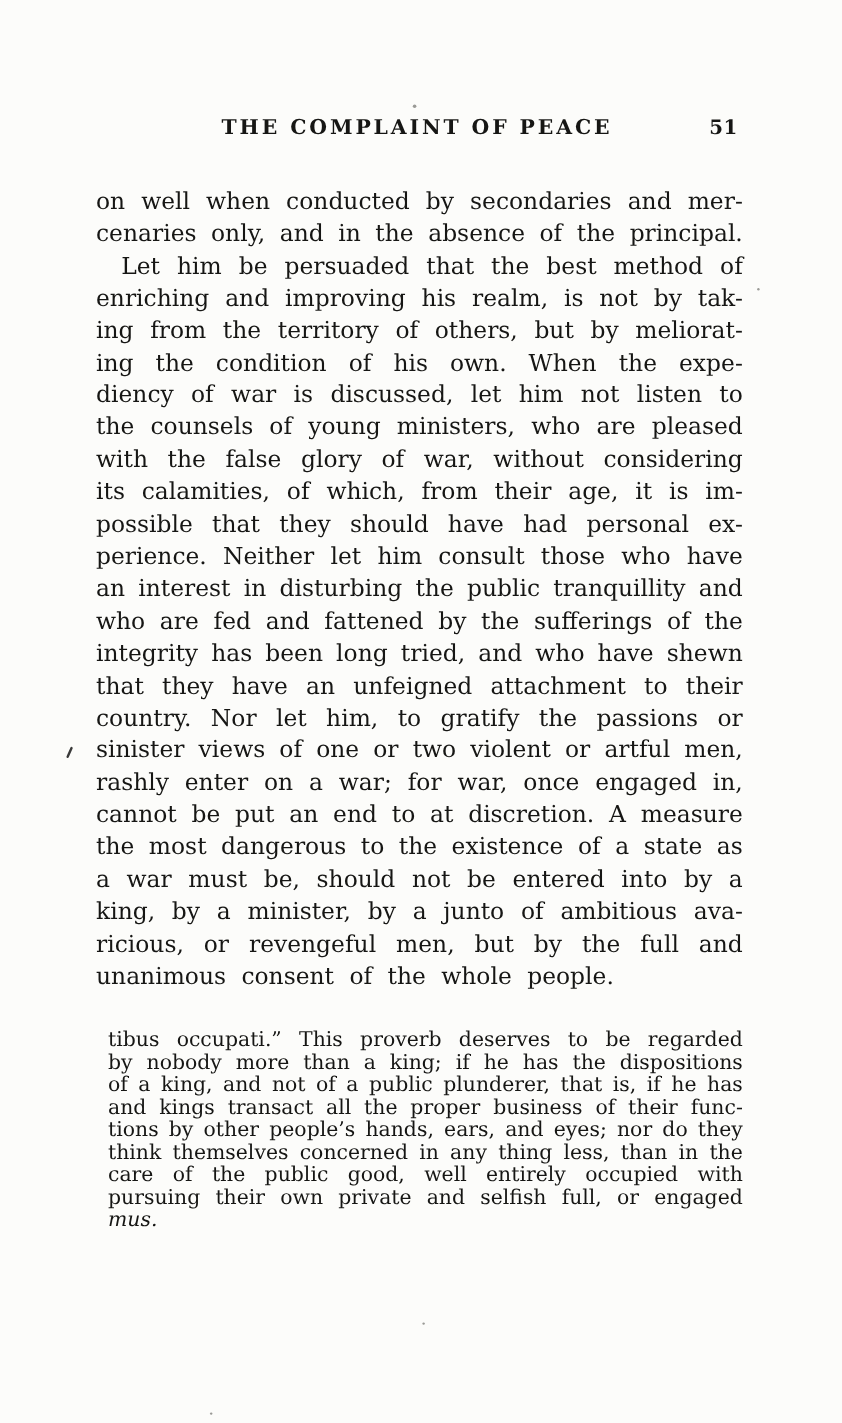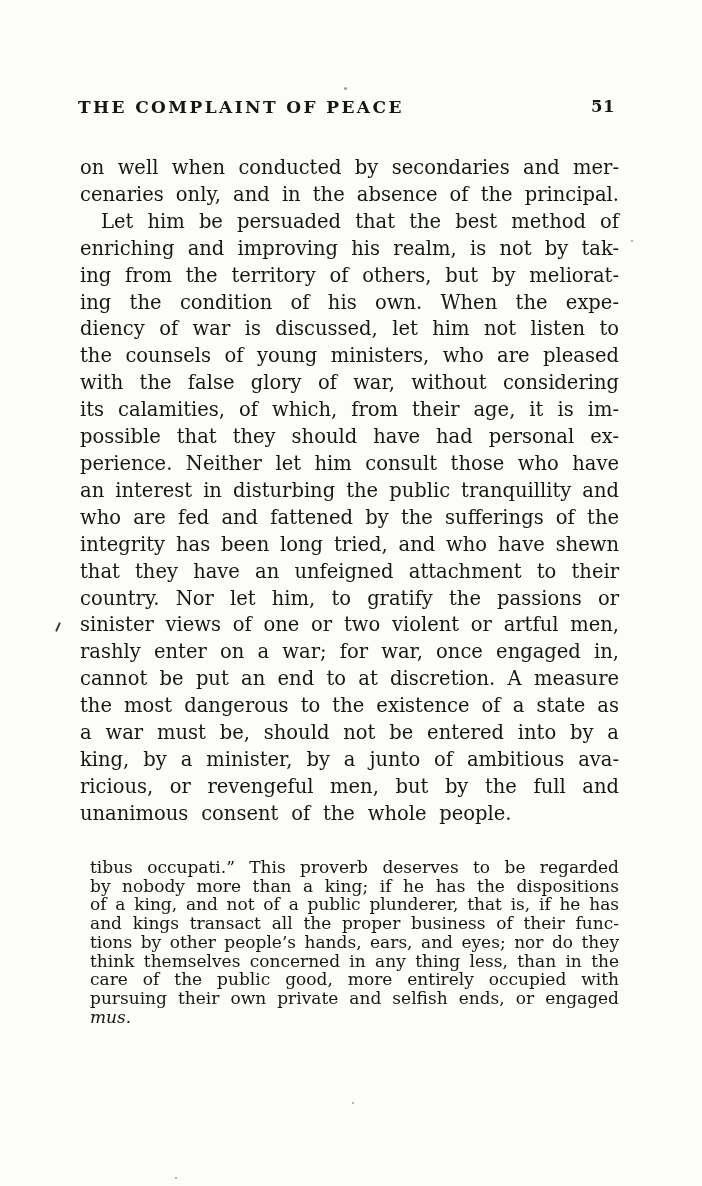--- a/index.html
+++ b/index.html
@@ -19,21 +19,21 @@
   
   .header-row {
     position: absolute;
     left: 78px;
     top: 97px;
     width: 539px;
     height: 24px;
   }
   .header-title {
     display: block;
-    text-align: left;
+    text-align: center;
     font-size: 17px;
     font-weight: bold;
     letter-spacing: 2.4px;
     white-space: nowrap;
   }
   .page-number {
     position: absolute;
     right: 2px;
     top: 0;
     font-size: 16.5px;
@@ -144,18 +144,18 @@
       <div class="tline no-just">unanimous consent of the whole people.</div>
     </div>
 
   <div class="footnote-text">
       <div class="tline">tibus occupati.”  This proverb deserves to be regarded</div>
       <div class="tline">by nobody more than a king; if he has the dispositions</div>
       <div class="tline">of a king, and not of a public plunderer, that is, if he has</div>
       <div class="tline">and kings transact all the proper business of their func-</div>
       <div class="tline">tions by other people’s hands, ears, and eyes; nor do they</div>
       <div class="tline">think themselves concerned in any thing less, than in the</div>
-      <div class="tline">care of the public good, more entirely occupied with</div>
-      <div class="tline">pursuing their own private and selfish ends, or engaged</div>
+      <div class="tline">care of the public good, well entirely occupied with</div>
+      <div class="tline">pursuing their own private and selfish full, or engaged</div>
       <div class="tline no-just"><i>mus.</i></div>
     </div>
 
 </div>
 
 </body></html>

